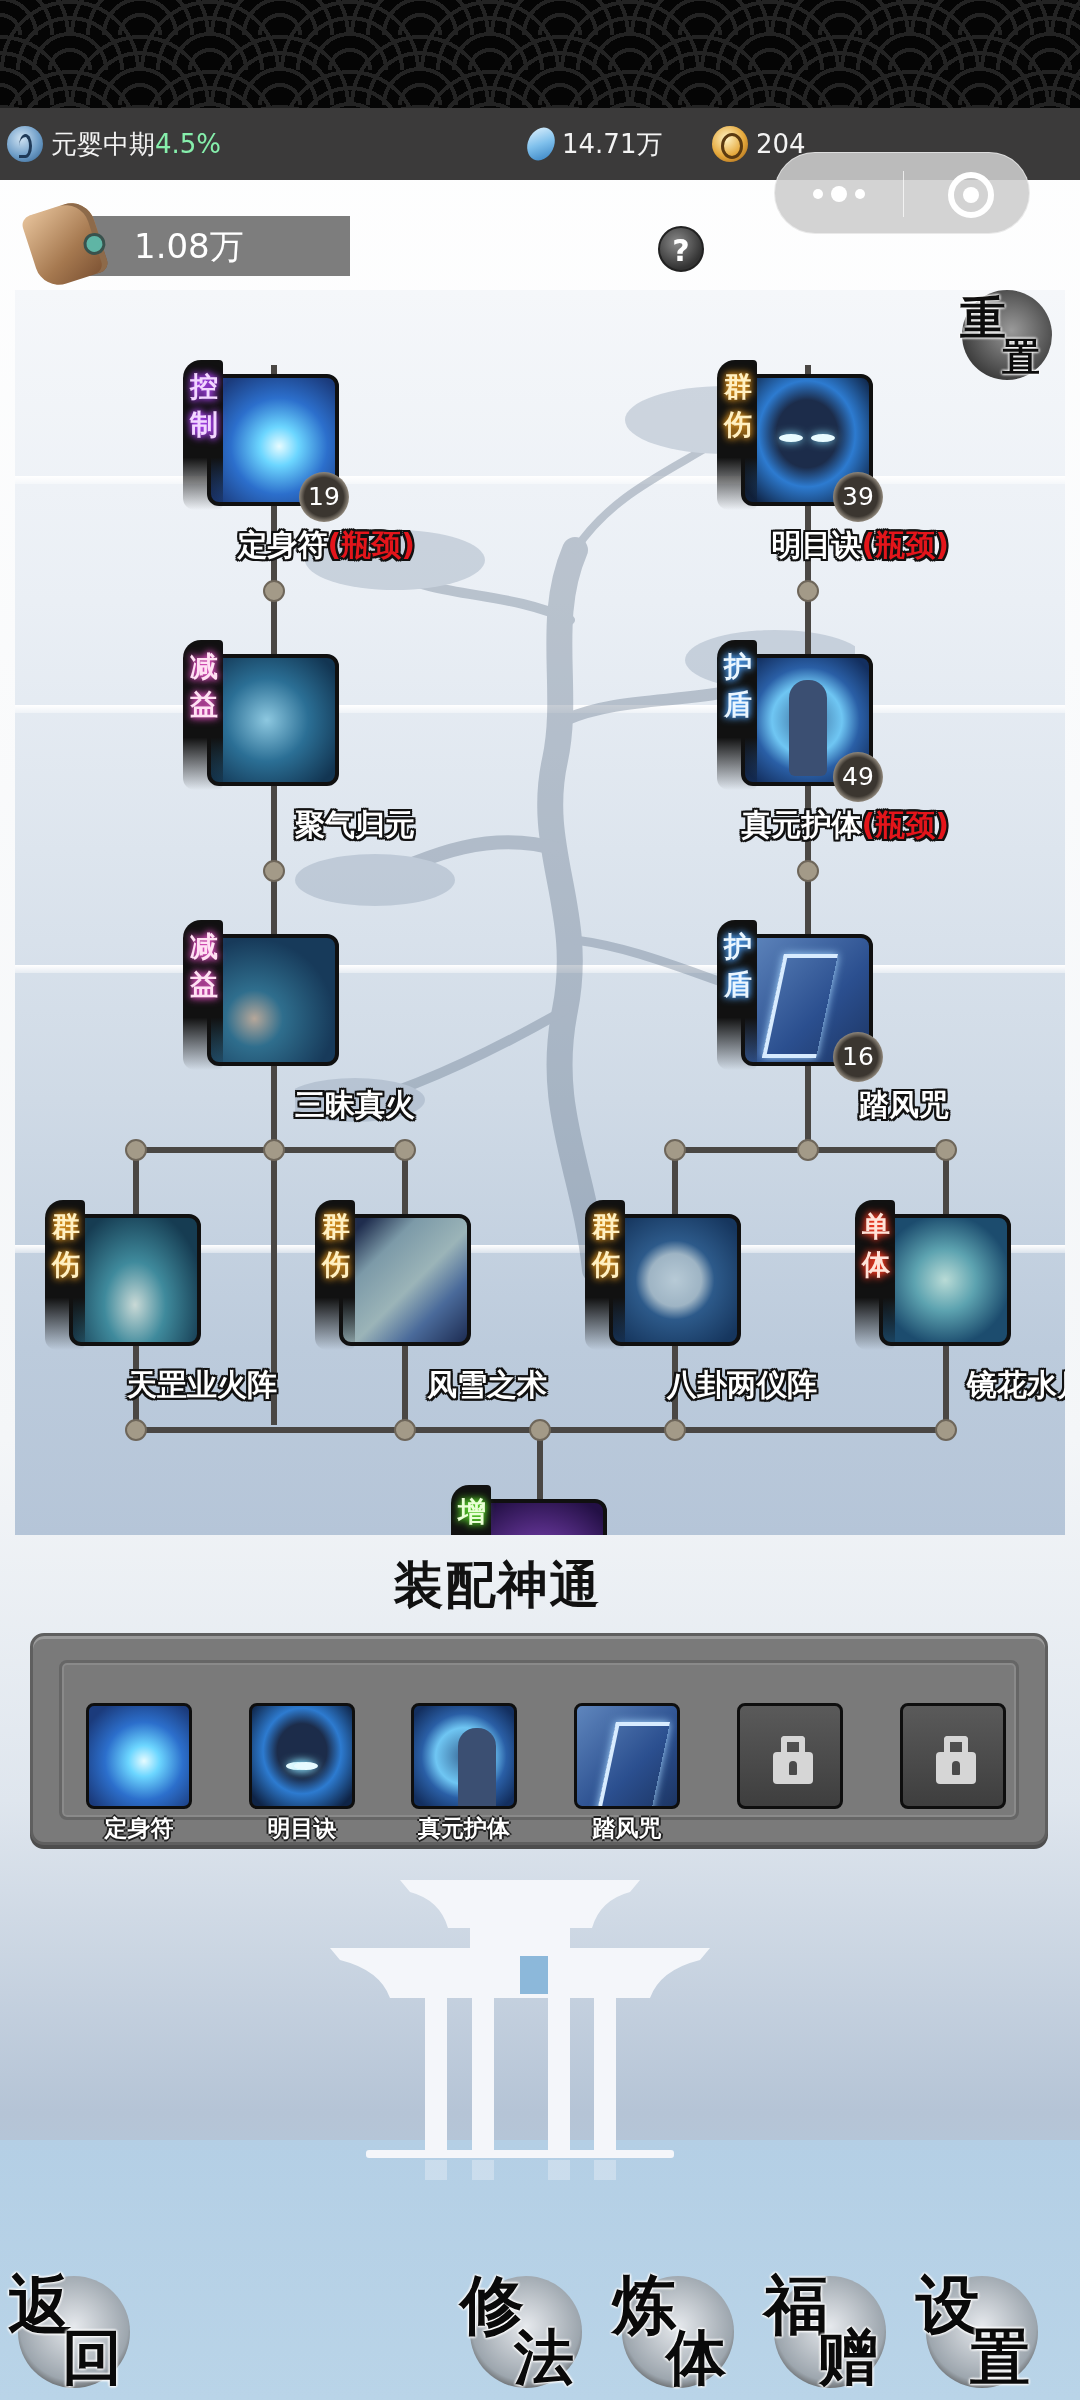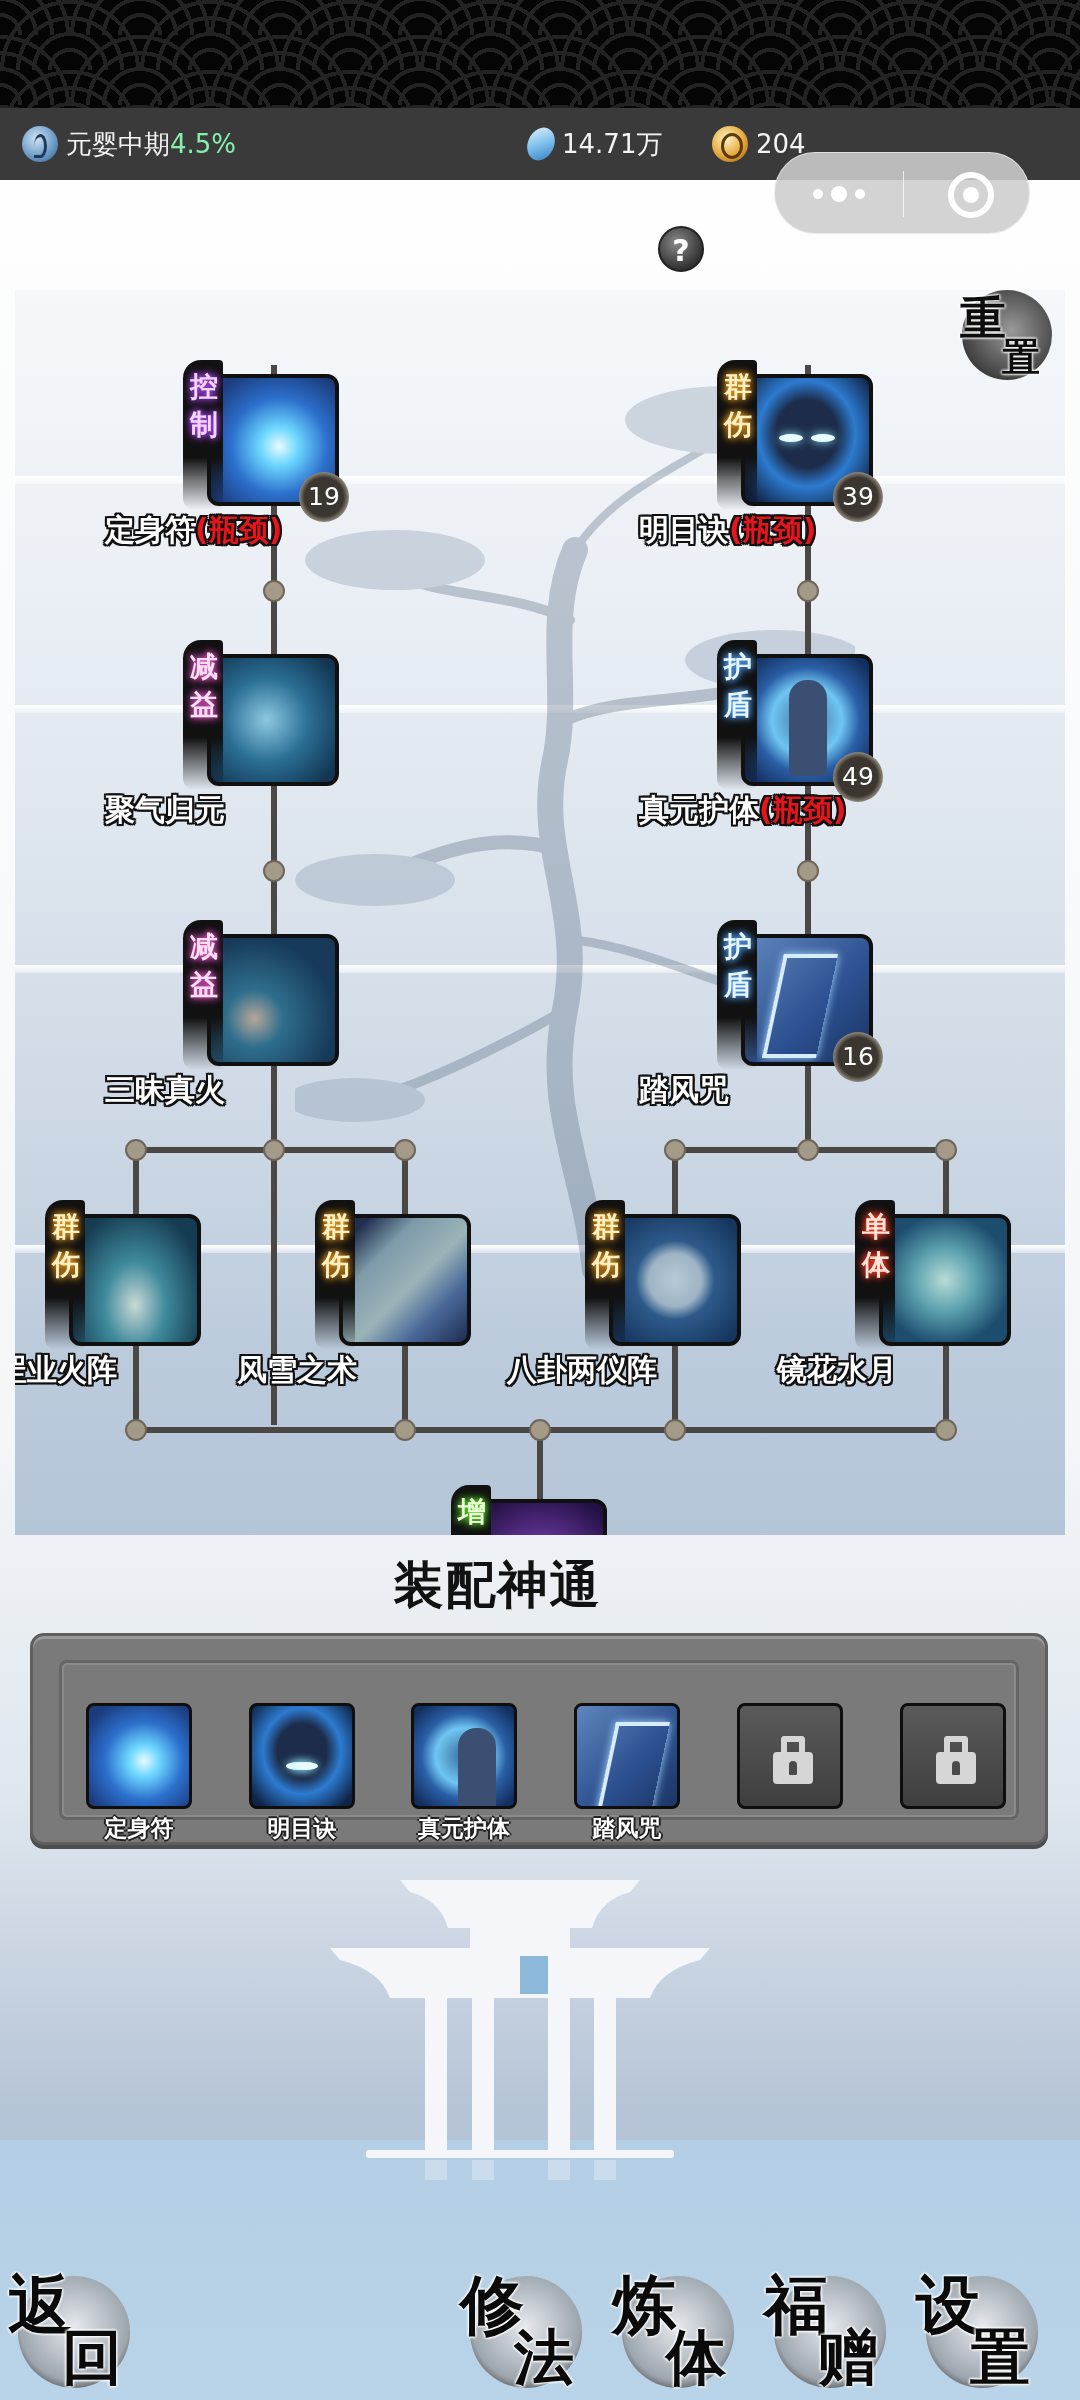--- a/index.html
+++ b/index.html
@@ -63,21 +63,21 @@
   .skill .icon { position: absolute; left: 42px; top: 14px; width: 132px; height: 132px; border-radius: 12px; border: 4px solid #101010; overflow: hidden; }
   .skill .ink { position: absolute; left: 18px; top: 0; width: 40px; height: 150px; background: linear-gradient(#111 0%, #111 65%, rgba(17,17,17,0) 100%); border-radius: 18px 4px 6px 12px; }
   .skill .tag { position: absolute; left: 22px; top: 8px; width: 34px; font-family: "DejaVu Serif", serif; font-weight: bold; font-size: 28px; line-height: 38px; text-align: center; }
   .tag.purple { color: #f2d7ff; text-shadow: 0 0 6px #b344ff, 0 0 10px #b344ff; }
   .tag.gold { color: #fff0c2; text-shadow: 0 0 6px #e99a1d, 0 0 10px #e99a1d; }
   .tag.pink { color: #ffe0f3; text-shadow: 0 0 6px #e04fc0, 0 0 10px #e04fc0; }
   .tag.blue { color: #eaf6ff; text-shadow: 0 0 6px #4fa5ff, 0 0 10px #4fa5ff; }
   .tag.red { color: #ffe3d8; text-shadow: 0 0 6px #ff3b22, 0 0 10px #ff3b22; }
   .tag.green { color: #eaffd6; text-shadow: 0 0 6px #58d62a, 0 0 10px #58d62a; }
   .skill .lvl { position: absolute; left: 134px; top: 112px; width: 50px; height: 50px; border-radius: 50%; background: radial-gradient(circle, #3b3630 55%, #8d8579 70%, #dad3c7 90%); color: #fff; font-size: 25px; text-align: center; line-height: 50px; }
-  .skill .name { position: absolute; left: -60px; top: 150px; width: 310px; text-align: left; font-size: 30px; color: #fff; font-weight: bold; white-space: nowrap;
+  .skill .name { position: absolute; left: -60px; top: 165px; width: 310px; text-align: right; font-size: 30px; color: #fff; font-weight: bold; white-space: nowrap;
     text-shadow: -2px 0 #111, 2px 0 #111, 0 -2px #111, 0 2px #111, -2px -2px #111, 2px 2px #111, -2px 2px #111, 2px -2px #111; }
   .skill .name .bn { color: #e4151b; }
 
   .art-1 { background: radial-gradient(circle at 55% 55%, #e6fbff 0%, #6cd6ff 20%, #2c6fcc 50%, #1b3b7c 85%); }
   .art-2 { background: radial-gradient(ellipse at 50% 45%, #1c2c4a 35%, #2d7bd0 55%, #0f2446 90%); }
   .art-2::before, .art-2::after { content: ""; position: absolute; top: 56px; width: 24px; height: 8px; border-radius: 50%; background: #e8fbff; box-shadow: 0 0 10px #8fe6ff; }
   .art-2::before { left: 34px; } .art-2::after { right: 34px; }
   .art-3 { background: radial-gradient(circle at 45% 50%, #8dc8e0 0%, #2b6f95 45%, #123552 90%); }
   .art-4 { background: radial-gradient(circle at 35% 65%, #b6a79a 0%, #2f6e8d 25%, #173a5a 70%); }
   .art-5 { background: radial-gradient(circle at 50% 50%, #3a6b9a 0%, #6fc6f3 40%, #2a5fa6 60%, #132f5f 90%); }
@@ -117,21 +117,21 @@
 </style>
 </head>
 <body>
 
 <div class="root">
 
   <div class="wave-band"></div>
   <div class="wave-band b2"></div>
 
   <div class="res-bar">
-    <div class="res" style="left:22px;">
+    <div class="res" style="left:7px;">
       <span class="ic ic-yinyang"></span>
       <span>元婴中期</span>
         <span class="green">4.5%</span>
     </div>
     <div class="res" style="left:528px;">
       <span class="ic ic-crystal"></span>
       <span style="margin-left:0;">14.71万</span>
     </div>
     <div class="res" style="left:712px;">
       <span class="ic ic-coin"></span>
@@ -304,20 +304,25 @@
 
     <div class="skill" style="left:418px; top:1195px;">
       <div class="icon art-11"></div>
       <div class="ink"></div>
       <div class="tag green">
           <div>增</div>
         </div>
     </div>
   </div>
 
+  <div class="scroll-currency">
+    <div class="scroll-bg"></div>
+    <div class="scroll-icon"></div>
+    <div class="scroll-val">1.08万</div>
+  </div>
   <div class="help-btn">?</div>
   <div class="reset-btn">
     <span class="c1">重</span>
     <span class="c2">置</span>
   </div>
 
   <div class="capsule">
     <div class="more">
       <span class="dot"></span>
       <span class="dot big"></span>

